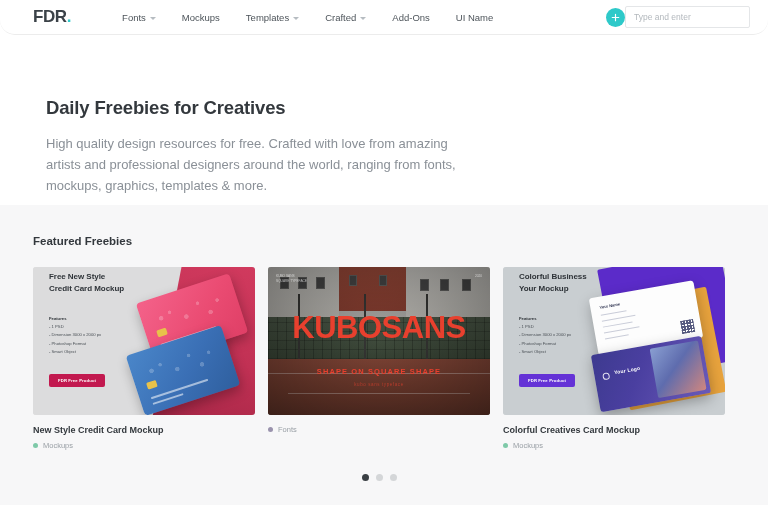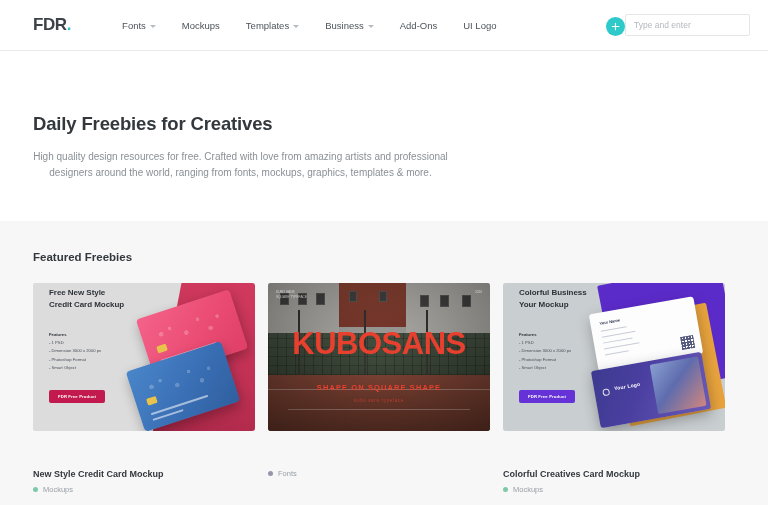--- a/index.html
+++ b/index.html
@@ -7,27 +7,28 @@
   body {
     font-family:"Liberation Sans", sans-serif;
     background:#ffffff;
     color:#3a3f44;
     -webkit-font-smoothing:antialiased;
     overflow:hidden;
   }
 
   
   .header{
-    height:51px;
+    height:35px;
     background:#ffffff;
     border-bottom:1px solid #ececec;
     display:flex;
     align-items:center;
     padding:0 18px 0 33px;
     position:relative;
+    border-radius:15px;
   }
   .logo{
     font-size:17px;
     font-weight:bold;
     letter-spacing:-0.4px;
     color:#3b4248;
     display:flex;
     align-items:baseline;
     margin-right:38px;
   }
@@ -50,21 +51,21 @@
     border-right:3px solid transparent;
     border-top:3.5px solid #b6bcc1;
     display:inline-block;
     position:relative;
     top:1px;
   }
 
   .header-right{
     margin-left:auto;
     display:flex;
-    align-items:flex-end;
+    align-items:center;
     gap:0;
   }
   .plus-btn{
     width:19px;height:19px;
     border-radius:50%;
     background:#2ec9c9;
     display:flex;align-items:center;justify-content:center;
     cursor:pointer;
     flex:0 0 auto;
   }
@@ -83,36 +84,35 @@
     font-family:"Liberation Sans", sans-serif;
     font-size:8.5px;
     color:#555;
     background:transparent;
   }
   .search-box input::placeholder{ color:#b3b8bd; }
 
   
   .hero{
     background:#ffffff;
-    padding:62px 33px 0 33px;
+    padding:62px 33px 0 46px;
     height:170px;
   }
   .hero h1{
     font-size:18.5px;
     font-weight:bold;
     color:#33383d;
     letter-spacing:-0.15px;
     margin-bottom:14px;
   }
   .hero p{
-    font-size:10px;
+    font-size:13px;
     line-height:1.62;
     color:#8a9097;
     max-width:415px;
-    text-align:center;
   }
 
   
   .featured{
     background:#f7f7f8;
     padding:30px 43px 0 33px;
     height:300px;
   }
   .featured h2{
     font-size:11.5px;
@@ -275,21 +275,21 @@
   .ov .feat li{ list-style:none;font-size:4.2px;color:#4a5056;line-height:1.95; }
   .ov .btn{
     margin-top:18px;display:inline-block;
     padding:4px 9px;border-radius:2px;
     font-size:4.2px;font-weight:bold;color:#fff;letter-spacing:.15px;
   }
   .btn-crimson{ background:#c2194f; }
   .btn-purple{ background:#6432d6; }
 
   
-  .caption{ padding-top:10px;margin-top:28px; }
+  .caption{ padding-top:10px; }
   .caption .title{
     font-size:9px;font-weight:bold;color:#33383d;margin-bottom:6px;
   }
   .caption .cat{
     display:flex;align-items:center;gap:5px;
     font-size:7.5px;color:#9aa0a6;
   }
   .cat-dot{ width:5px;height:5px;border-radius:50%;display:inline-block; }
 
   
@@ -315,28 +315,28 @@
       <i class="caret"></i>
     </div>
     <div class="nav-item">
       <span>Mockups</span>
     </div>
     <div class="nav-item">
       <span>Templates</span>
       <i class="caret"></i>
     </div>
     <div class="nav-item">
-      <span>Business</span>
+      <span>Crafted</span>
       <i class="caret"></i>
     </div>
     <div class="nav-item">
       <span>Add-Ons</span>
     </div>
     <div class="nav-item">
-      <span>UI Logo</span>
+      <span>UI Name</span>
     </div>
   </nav>
 
   <div class="header-right">
     <div class="plus-btn">
       <svg width="9" height="9" viewBox="0 0 10 10">
         <path d="M5 1.4v7.2M1.4 5h7.2" stroke="#ffffff" stroke-width="1.3" stroke-linecap="round"></path>
       </svg>
     </div>
     <div class="search-box">

